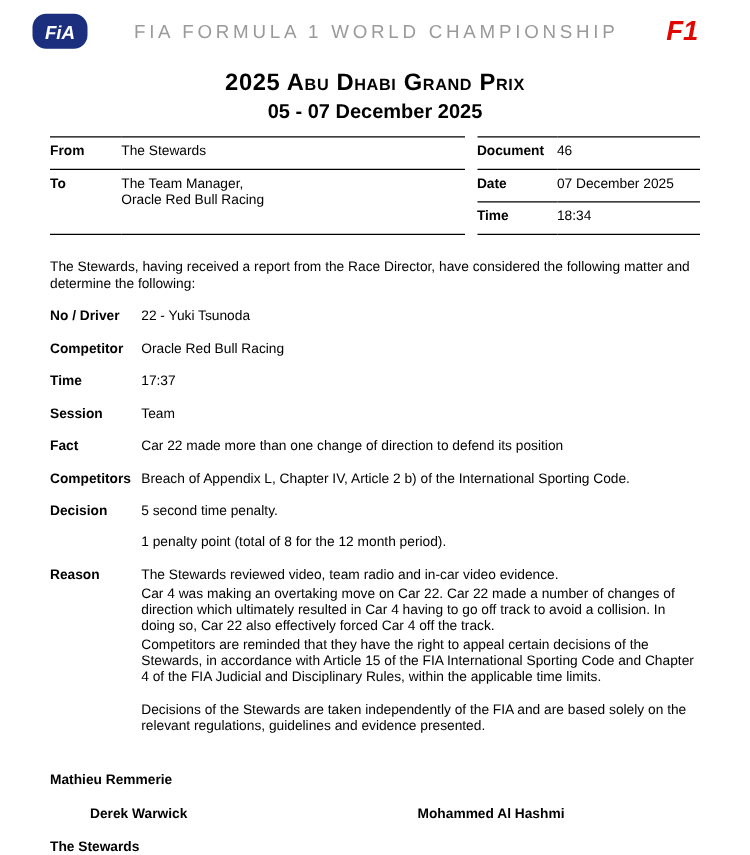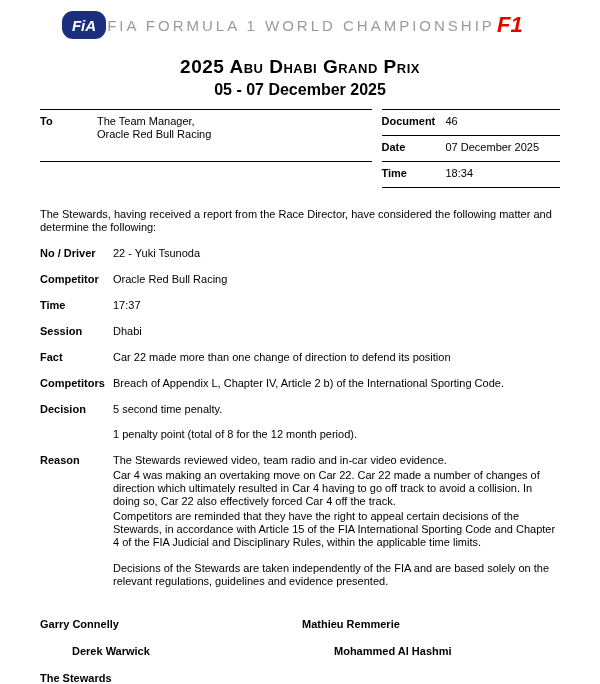--- a/index.html
+++ b/index.html
@@ -6,21 +6,21 @@
   html, body { margin: 0; padding: 0; }
   body {
     width: 600px; height: 684px; overflow: hidden;
     background: #ffffff; color: #000;
     font-family: "Liberation Sans", sans-serif;
     font-size: 11px;
   }
   .page { padding: 8px 40px 0; }
 
   
-  .doc-header { display: flex; align-items: center; justify-content: center; height: 34px; }
+  .doc-header { display: flex; align-items: center; justify-content: center; gap: 36px; height: 34px; }
   .championship { color: #9a9a9a; font-size: 15px; letter-spacing: 3px; white-space: nowrap; }
   .logo { flex: none; display: flex; align-items: center; }
 
   
   .event-title { margin-top: 12px; text-align: center; font-weight: bold; font-size: 19px; font-variant: small-caps; letter-spacing: .5px; line-height: 25px; }
   .event-dates { margin-top: 4px; text-align: center; font-weight: bold; font-size: 16px; line-height: 14px; }
 
   
   .meta { display: flex; margin-top: 12px; align-items: flex-start; }
   .meta table { border-collapse: collapse; table-layout: fixed; }
@@ -73,20 +73,24 @@
       </svg>
     </span>
   </div>
 
   <div class="event-title">2025 Abu Dhabi Grand Prix</div>
   <div class="event-dates">05 - 07 December 2025</div>
 
   <div class="meta">
     <table class="meta-left">
       <tbody>
+          <tr class="r-from">
+        <td class="lbl">From</td>
+        <td>The Stewards</td>
+      </tr>
       <tr class="r-to">
         <td class="lbl">To</td>
         <td>
           <div>The Team Manager,</div>
           <div>Oracle Red Bull Racing</div>
         </td>
       </tr>
     </tbody>
       </table>
     <table class="meta-right">
@@ -121,21 +125,21 @@
       <div class="kv-value">Oracle Red Bull Racing</div>
     </div>
 
     <div class="kv-row">
       <div class="kv-label">Time</div>
       <div class="kv-value">17:37</div>
     </div>
 
     <div class="kv-row">
       <div class="kv-label">Session</div>
-      <div class="kv-value">Dhabi</div>
+      <div class="kv-value">Team</div>
     </div>
 
     <div class="kv-row">
       <div class="kv-label">Fact</div>
       <div class="kv-value">Car 22 made more than one change of direction to defend its position</div>
     </div>
 
     <div class="kv-row">
       <div class="kv-label">Competitors</div>
       <div class="kv-value">Breach of Appendix L, Chapter IV, Article 2 b) of the International Sporting Code.</div>
@@ -156,21 +160,20 @@
         <p class="gap-small">Car 4 was making an overtaking move on Car 22.  Car 22 made a number of changes of direction which ultimately resulted in Car 4 having to go off track to avoid a collision. In doing so, Car 22 also effectively forced Car 4 off the track.</p>
         <p class="gap-small">Competitors are reminded that they have the right to appeal certain decisions of the Stewards, in accordance with Article 15 of the FIA International Sporting Code and Chapter 4 of the FIA Judicial and Disciplinary Rules, within the applicable time limits.</p>
         <p class="gap-large">Decisions of the Stewards are taken independently of the FIA and are based solely on the relevant regulations, guidelines and evidence presented.</p>
       </div>
     </div>
 
   </div>
 
   <div class="signatures">
     <div class="sig-row">
-      <div class="sig-name">Garry Connelly</div>
       <div class="sig-name">Mathieu Remmerie</div>
     </div>
     <div class="sig-row">
       <div class="sig-name">Derek Warwick</div>
       <div class="sig-name">Mohammed Al Hashmi</div>
     </div>
     <div class="sig-footer">The Stewards</div>
   </div>
 
 </div>

